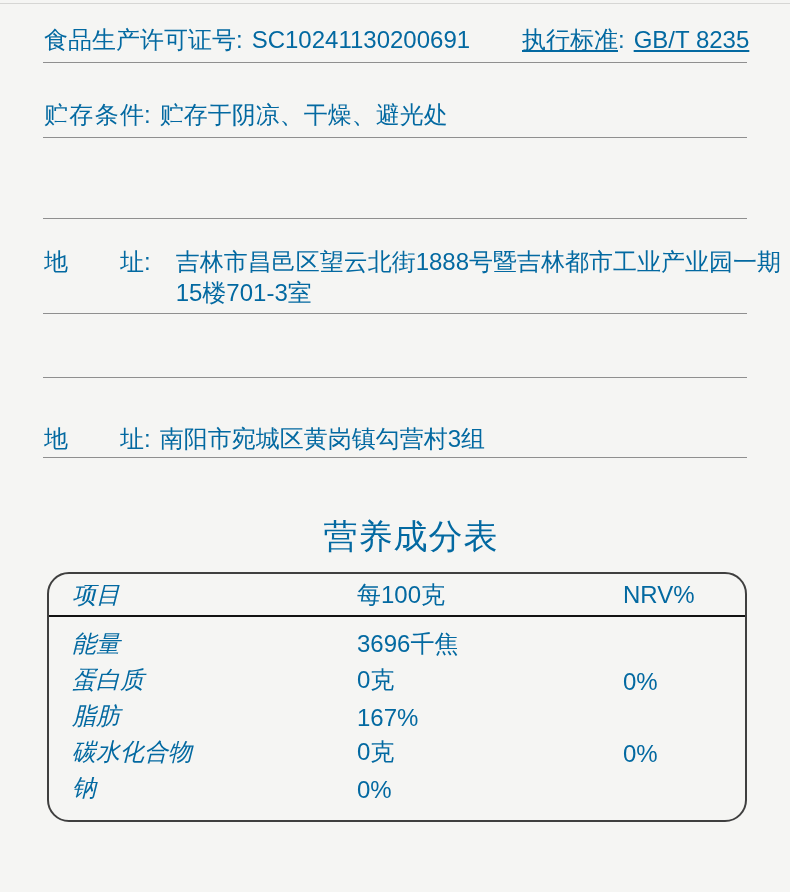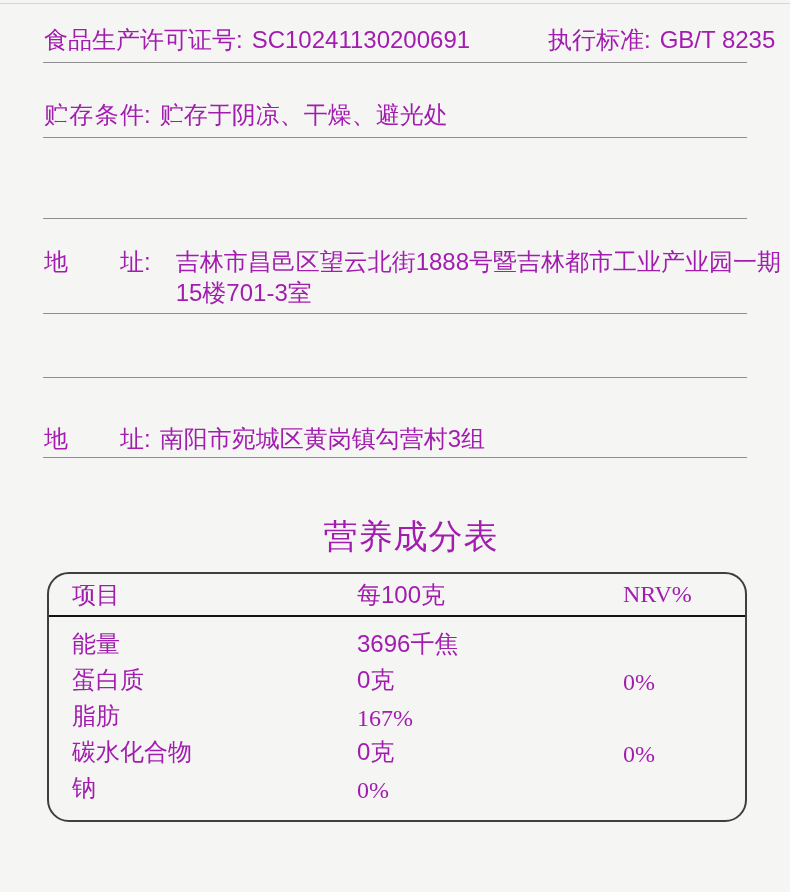--- a/index.html
+++ b/index.html
@@ -4,21 +4,21 @@
 <style>
   * { margin: 0; padding: 0; box-sizing: border-box; }
   html, body { background: #e9e9e7; }
   .page {
     position: relative;
     width: 790px;
     height: 892px;
     margin: 0 auto;
     background: #f5f5f3;
     font-family: "Liberation Sans", "DejaVu Sans", sans-serif;
-    color: #a21caf;
+    color: #0369a1;
     overflow: hidden;
     font-weight: 500;
     padding-left: 36px;
   }
   .topline {
     position: absolute;
     top: 3px; left: 0;
     width: 790px; height: 1px;
     background: #d6d6d4;
   }
@@ -37,21 +37,21 @@
   }
   .jlabel {
     display: inline-block;
     width: 100px;
     text-align: justify;
     text-align-last: justify;
     vertical-align: top;
   }
   .colon { display: inline-block; }
   .val { margin-left: 9px; }
-  .std-block { position: absolute; left: 504px; top: 0; }
+  .std-block { position: absolute; left: 478px; top: 0; text-decoration: underline; }
   .addr-row { display: flex; align-items: flex-start; }
   .addr-row .content { margin-left: 25px; line-height: 31px; white-space: nowrap; }
   .ntitle {
     position: absolute;
     top: 520px; left: 16px;
     width: 790px;
     text-align: center;
     font-size: 34px;
     line-height: 32px;
     letter-spacing: 1px;
@@ -70,23 +70,23 @@
     display: flex;
     align-items: center;
     border-bottom: 2px solid #121212;
   }
   .nbody { padding-top: 7px; }
   .nrow {
     height: 36px;
     display: flex;
     align-items: flex-end;
   }
-  .c1 { width: 308px; padding-left: 23px; }
+  .c1 { width: 308px; padding-left: 23px; font-style: italic; }
   .c2 { width: 266px; }
-  .c3 { flex: 1; font-family: Liberation Serif, serif; }
+  .c3 { flex: 1; }
 </style>
 </head>
 <body>
 
 <div class="page">
 
   <div class="topline"></div>
 
   <div class="row" style="top:24px">
     <span>食品生产许可证号</span><span class="colon">:</span><span class="val">SC10241130200691</span>

